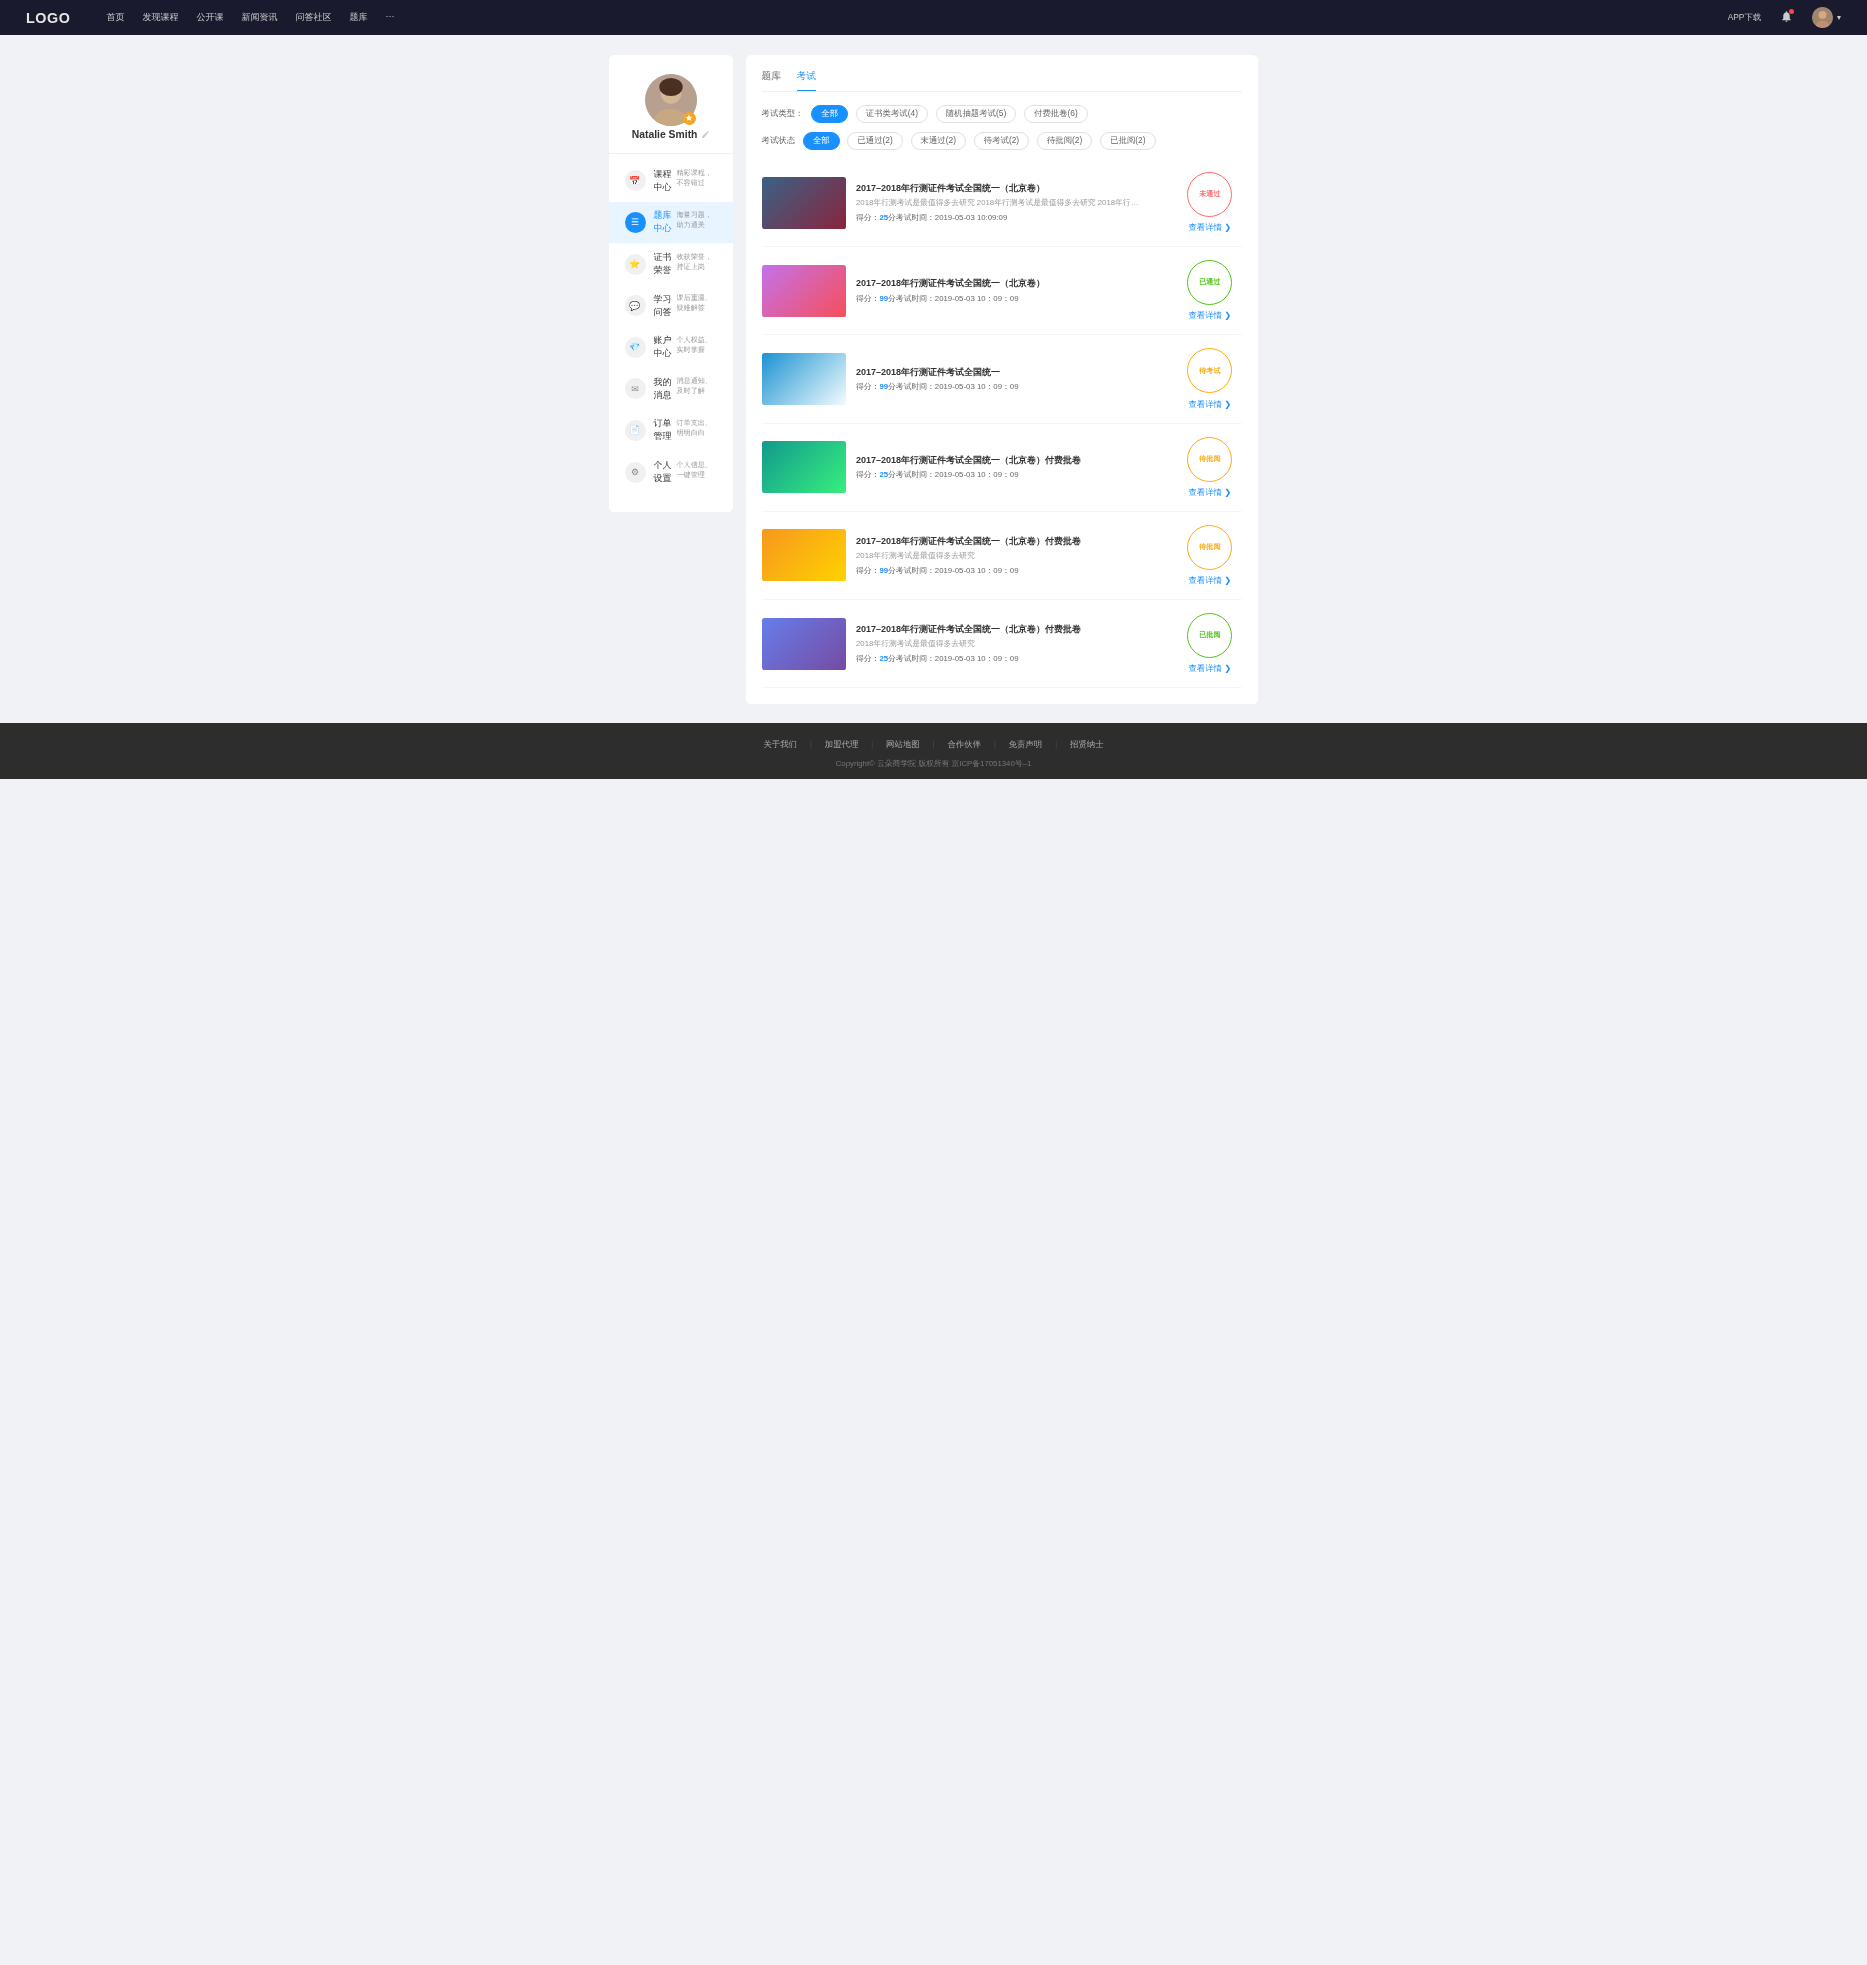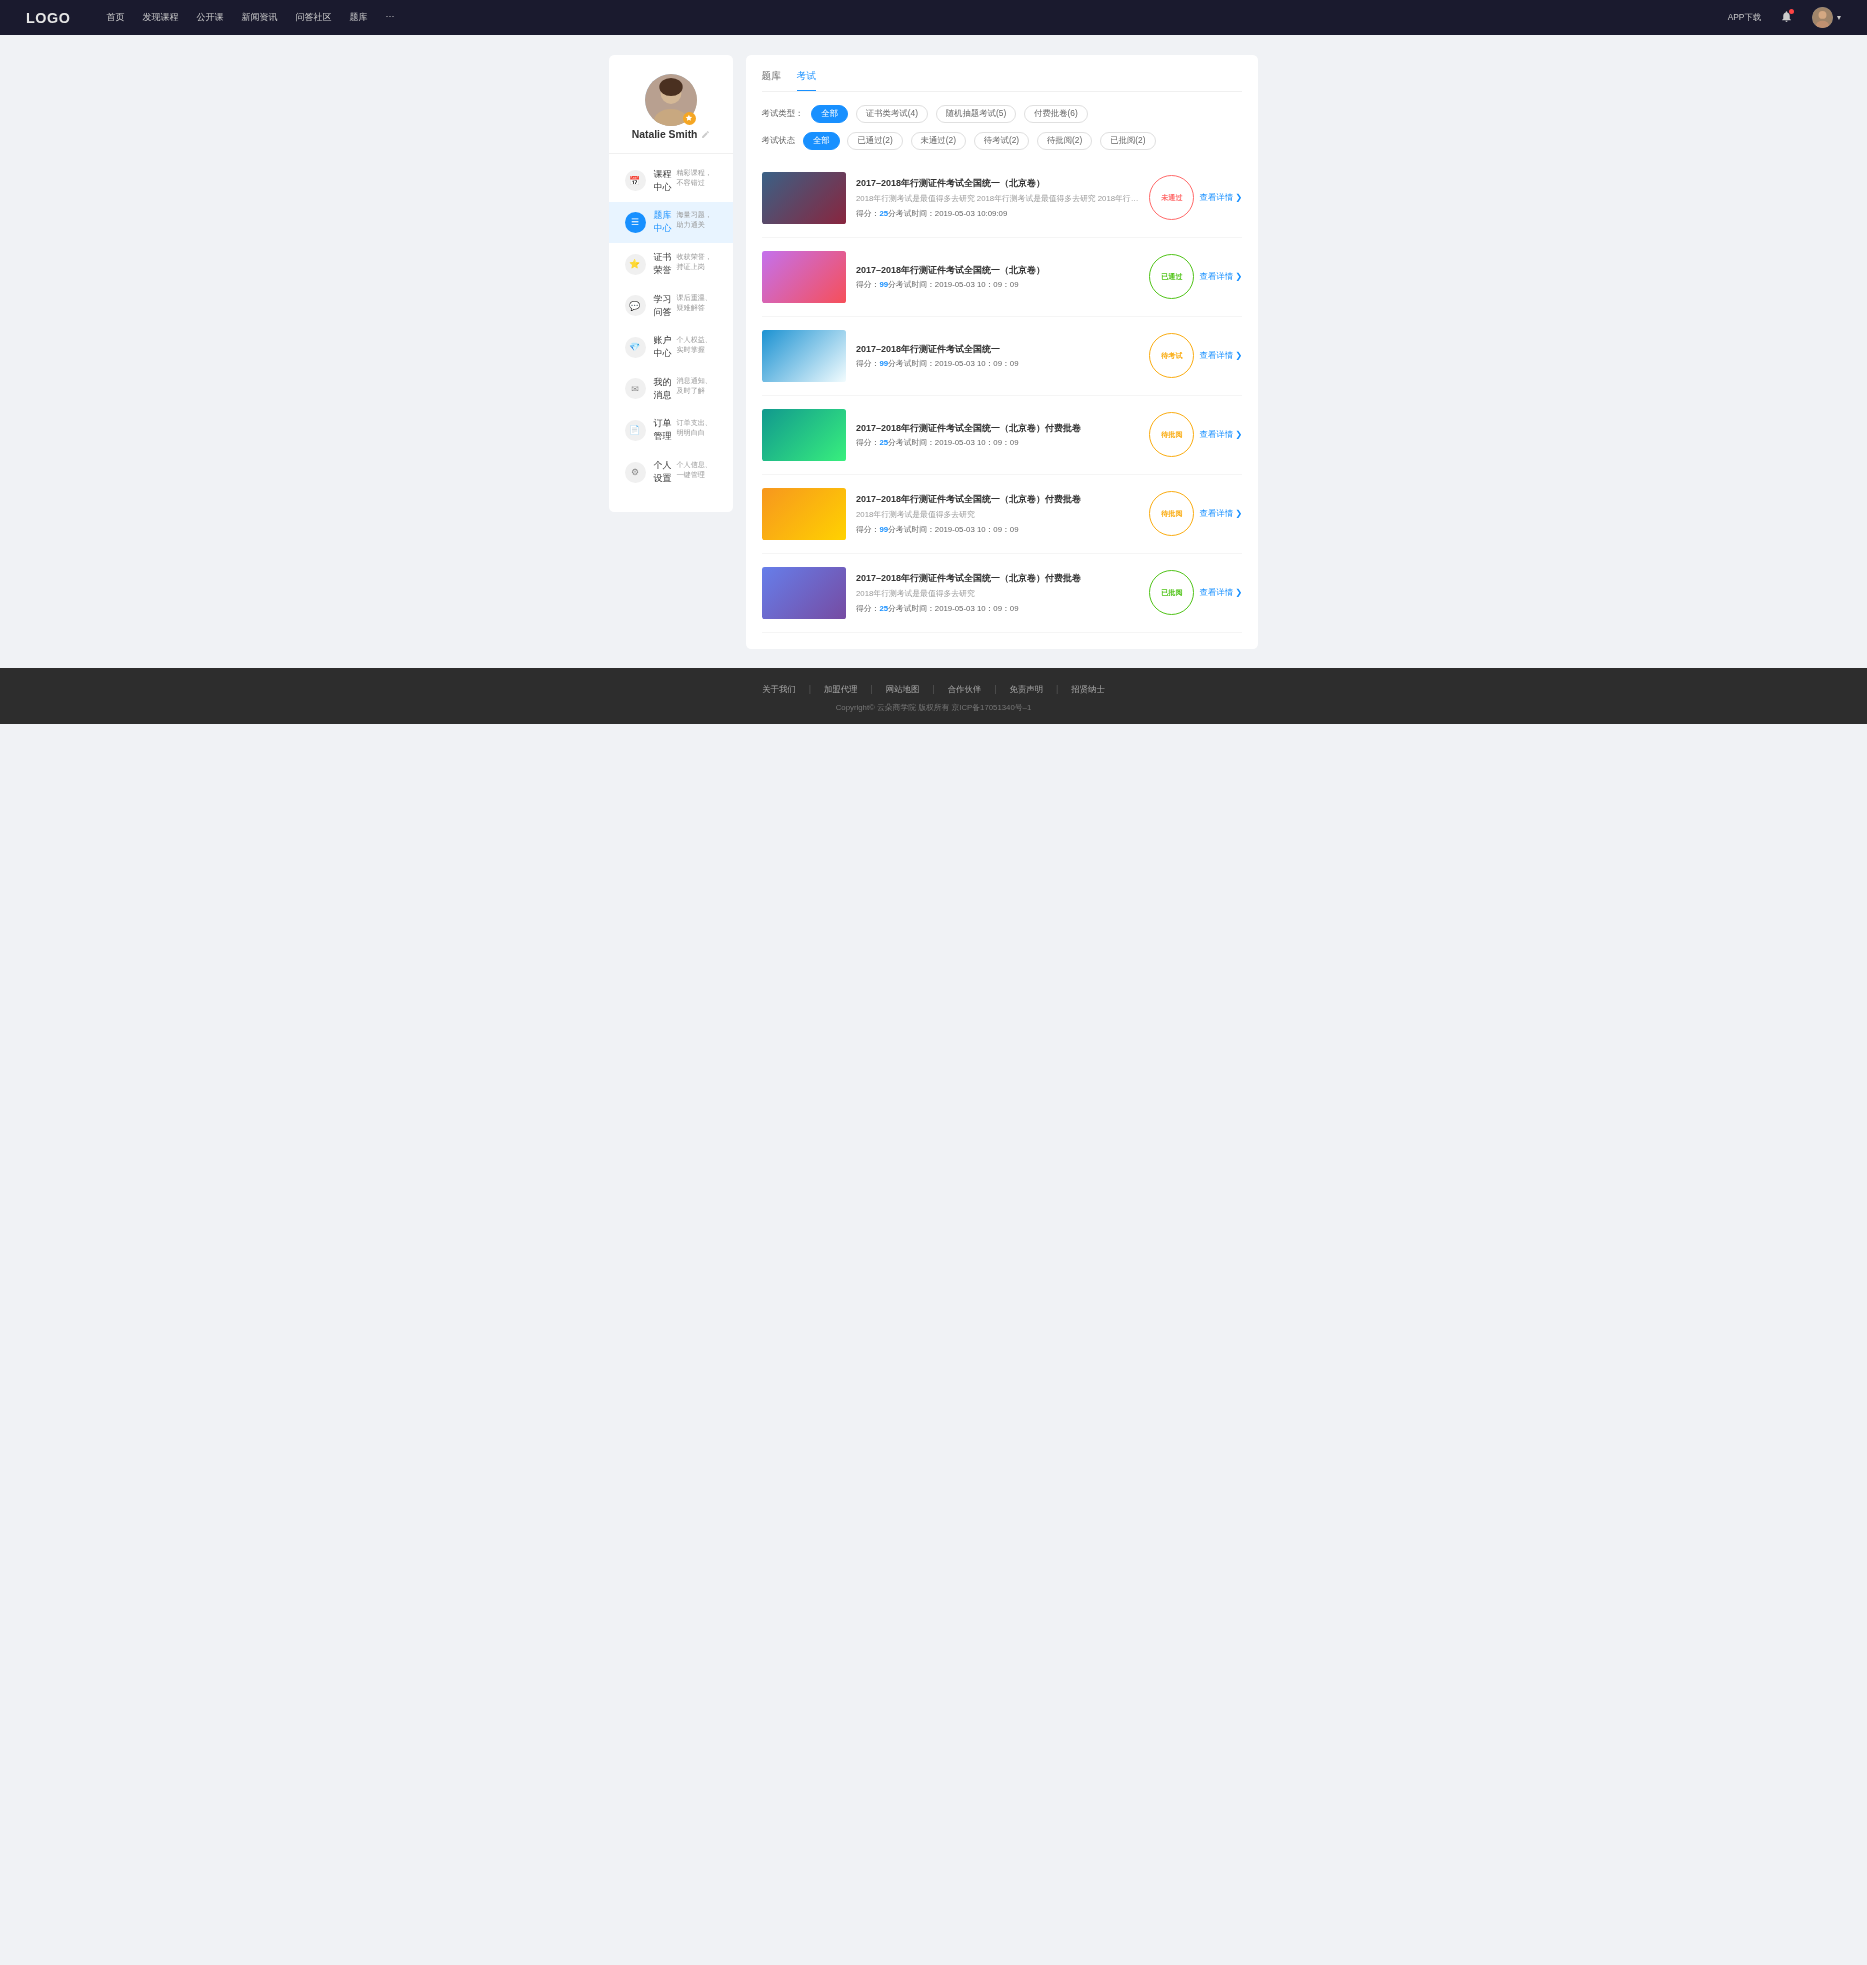--- a/index.html
+++ b/index.html
@@ -61,31 +61,31 @@
     .exam-list { display: flex; flex-direction: column; gap: 0; }
     .exam-item { display: flex; align-items: center; gap: 10.4px; padding: 13px 0; border-bottom: 0.6px solid #f5f5f5; }
     .exam-thumb { width: 84px; height: 52px; border-radius: 2.6px; overflow: hidden; flex-shrink: 0; background: #ddd; }
     .exam-info { flex: 1; }
     .exam-title { font-size: 9px; font-weight: 600; color: #333; margin-bottom: 2.6px; }
     .exam-desc { font-size: 7.8px; color: #999; margin-bottom: 3.9px; white-space: nowrap; overflow: hidden; text-overflow: ellipsis; max-width: 324px; }
     .exam-meta { font-size: 7.8px; color: #666; display: flex; gap: 0; flex-wrap: wrap; }
     .exam-score { color: #666; }
     .exam-score span { color: #1890ff; font-weight: 600; }
     .exam-time { color: #666; }
-    .exam-right { display: flex; flex-direction: row; align-items: center; gap: 5.2px; min-width: 65px; }
+    .exam-right { display: flex; flex-direction: column; align-items: center; gap: 5.2px; min-width: 65px; }
     .status-stamp { width: 45px; height: 45px; border-radius: 50%; border: 1.9px solid; display: flex; align-items: center; justify-content: center; font-size: 7.1px; font-weight: 700; text-align: center; line-height: 1.2; }
     .stamp-fail { border-color: #ff6b6b; color: #ff6b6b; }
     .stamp-pass { border-color: #52c41a; color: #52c41a; }
     .stamp-pending { border-color: #faad14; color: #faad14; }
     .stamp-reviewed { border-color: #52c41a; color: #52c41a; }
     .view-detail { font-size: 8.4px; color: #1890ff; cursor: pointer; display: flex; align-items: center; gap: 1.3px; white-space: nowrap; }
 
     
     .footer { background: #2d2d2d; padding: 15.6px 0 10.4px; margin-top: 19.5px; }
-    .footer-links { display: flex; justify-content: center; align-items: center; gap: 0; margin-bottom: 7.8px; }
+    .footer-links { display: flex; justify-content: center; align-items: center; gap: 0; margin-bottom: 7.8px; font-family: Liberation Serif, serif; }
     .footer-link { color: #aaa; font-size: 8.4px; cursor: pointer; padding: 0 13px; }
     .footer-sep { color: #555; }
     .footer-copy { text-align: center; font-size: 7.8px; color: #777; }
 
     
     .avatar-placeholder { width: 52px; height: 52px; border-radius: 50%; background: linear-gradient(135deg, #a8c8e8, #c4a882); display: flex; align-items: center; justify-content: center; overflow: hidden; }
   </style>
 </head>
 <body>
 

